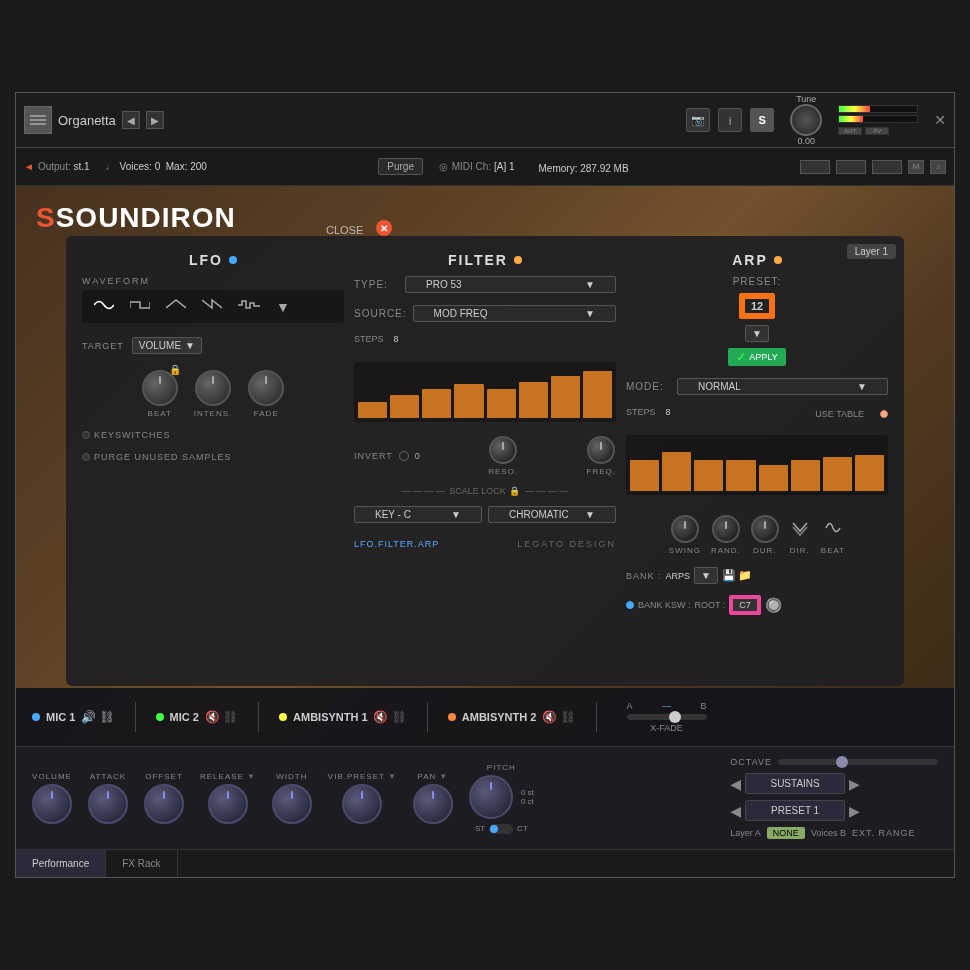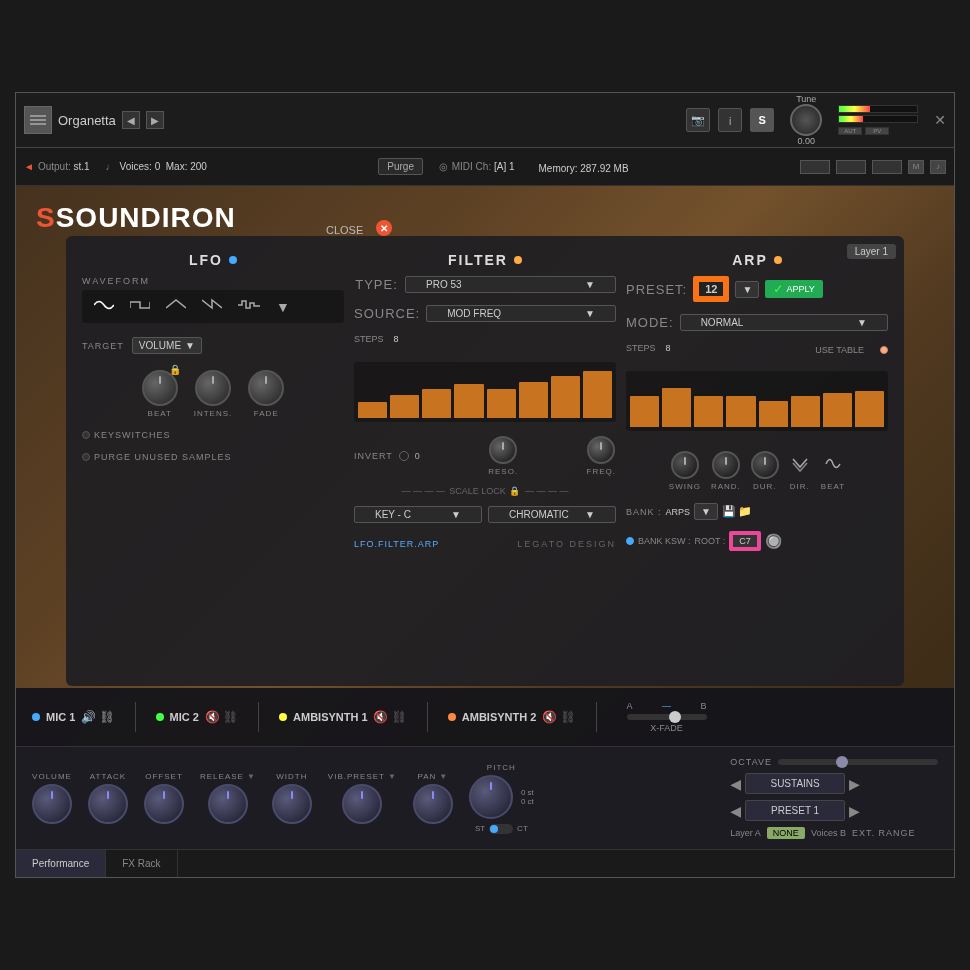--- a/index.html
+++ b/index.html
@@ -282,23 +282,22 @@
     .lock-icon {
       color: #666; font-size: 10px; margin-left: 2px;
     }
     .filter-row {
       display: flex;
       align-items: center;
       gap: 6px;
       margin-bottom: 4px;
     }
     .row-label {
-      color: #888; font-size: 13px; letter-spacing: 1px;
+      color: #888; font-size: 10px; letter-spacing: 1px;
       min-width: 45px;
-      text-align: center;
     }
     .dropdown-filter {
       background: #2a2a2a; border: 1px solid #555; color: #ccc;
       font-size: 10px; padding: 2px 20px;
       border-radius: 2px; cursor: pointer; flex: 1;
       display: flex; align-items: center; justify-content: space-between;
     }
     .steps-label {
       color: #888; font-size: 9px;
     }
@@ -348,20 +347,21 @@
     .key-chromatic-row {
       display: flex;
       align-items: center;
       gap: 6px;
     }
     .preset-row {
       display: flex;
       align-items: center;
       gap: 6px;
       margin-bottom: 4px;
+      flex-direction: column;
     }
     .preset-num {
       color: #ccc; font-size: 11px; font-weight: bold;
       background: #222; border: 6px solid #f97316;
       padding: 1px 6px; border-radius: 2px;
     }
     .apply-btn {
       background: #2a5; border: none; color: white;
       font-size: 9px; padding: 2px 8px;
       border-radius: 2px; cursor: pointer;

